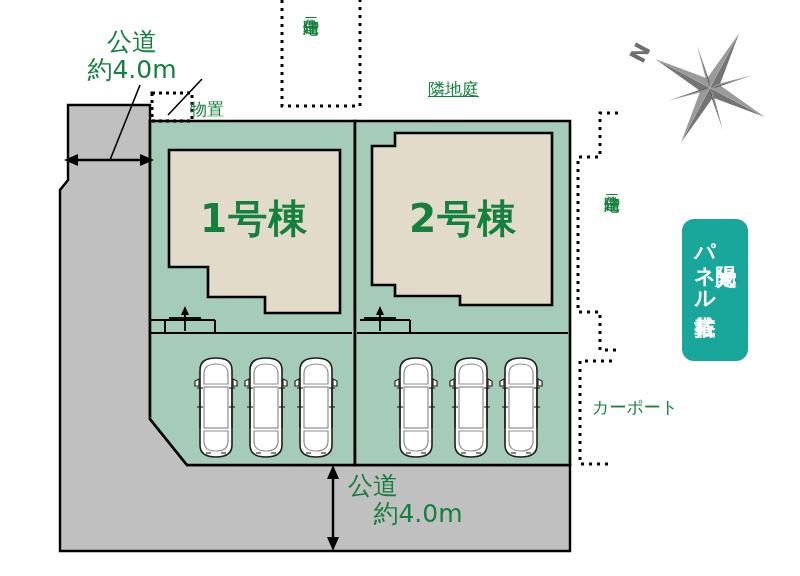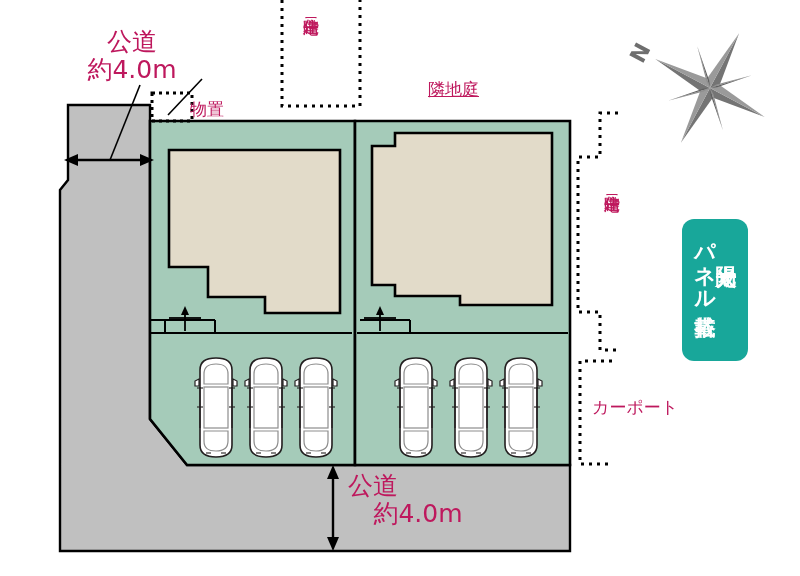--- a/index.html
+++ b/index.html
@@ -20,21 +20,21 @@
   }
   #plan-svg {
     position: absolute;
     left: 0;
     top: 0;
     width: 800px;
     height: 576px;
   }
   .lbl {
     position: absolute;
-    color: #be185d;
+    color: #15803d;
     font-family: "DejaVu Sans", "Liberation Sans", sans-serif;
     white-space: nowrap;
     line-height: 1.08;
   }
   .lbl-vert {
     writing-mode: vertical-rl;
     text-orientation: upright;
     white-space: nowrap;
     line-height: 1.0;
   }
@@ -300,21 +300,23 @@
   <div class="lbl small-note" style="left:190px; top:68px;margin-top:32px;">物置</div>
 
   <div class="lbl lbl-vert vert-note" style="left:303px; top:6px;">二階建住宅</div>
 
   <div class="lbl small-note" style="left:428px; top:80px;text-decoration:underline;">隣地庭</div>
 
   <div class="lbl lbl-vert vert-note" style="left:604px; top:183px;">二階建住宅</div>
 
   <div class="lbl small-note" style="left:592px; top:398px;text-align:right;">カーポート</div>
 
-
+  <div class="lbl bldg-name" style="left:200px; top:198px;">1号棟</div>
+
+  <div class="lbl bldg-name" style="left:409px; top:198px;">2号棟</div>
 
   <div class="lbl road-dim" style="left:348px; top:472px; width:140px; text-align:left;">
     <span>公道</span>
     <span class="l2">約4.0m</span>
   </div>
 
   <div class="compass-n">N</div>
 
   <div id="solar-badge">
     <div class="col col-right">太陽光</div>

